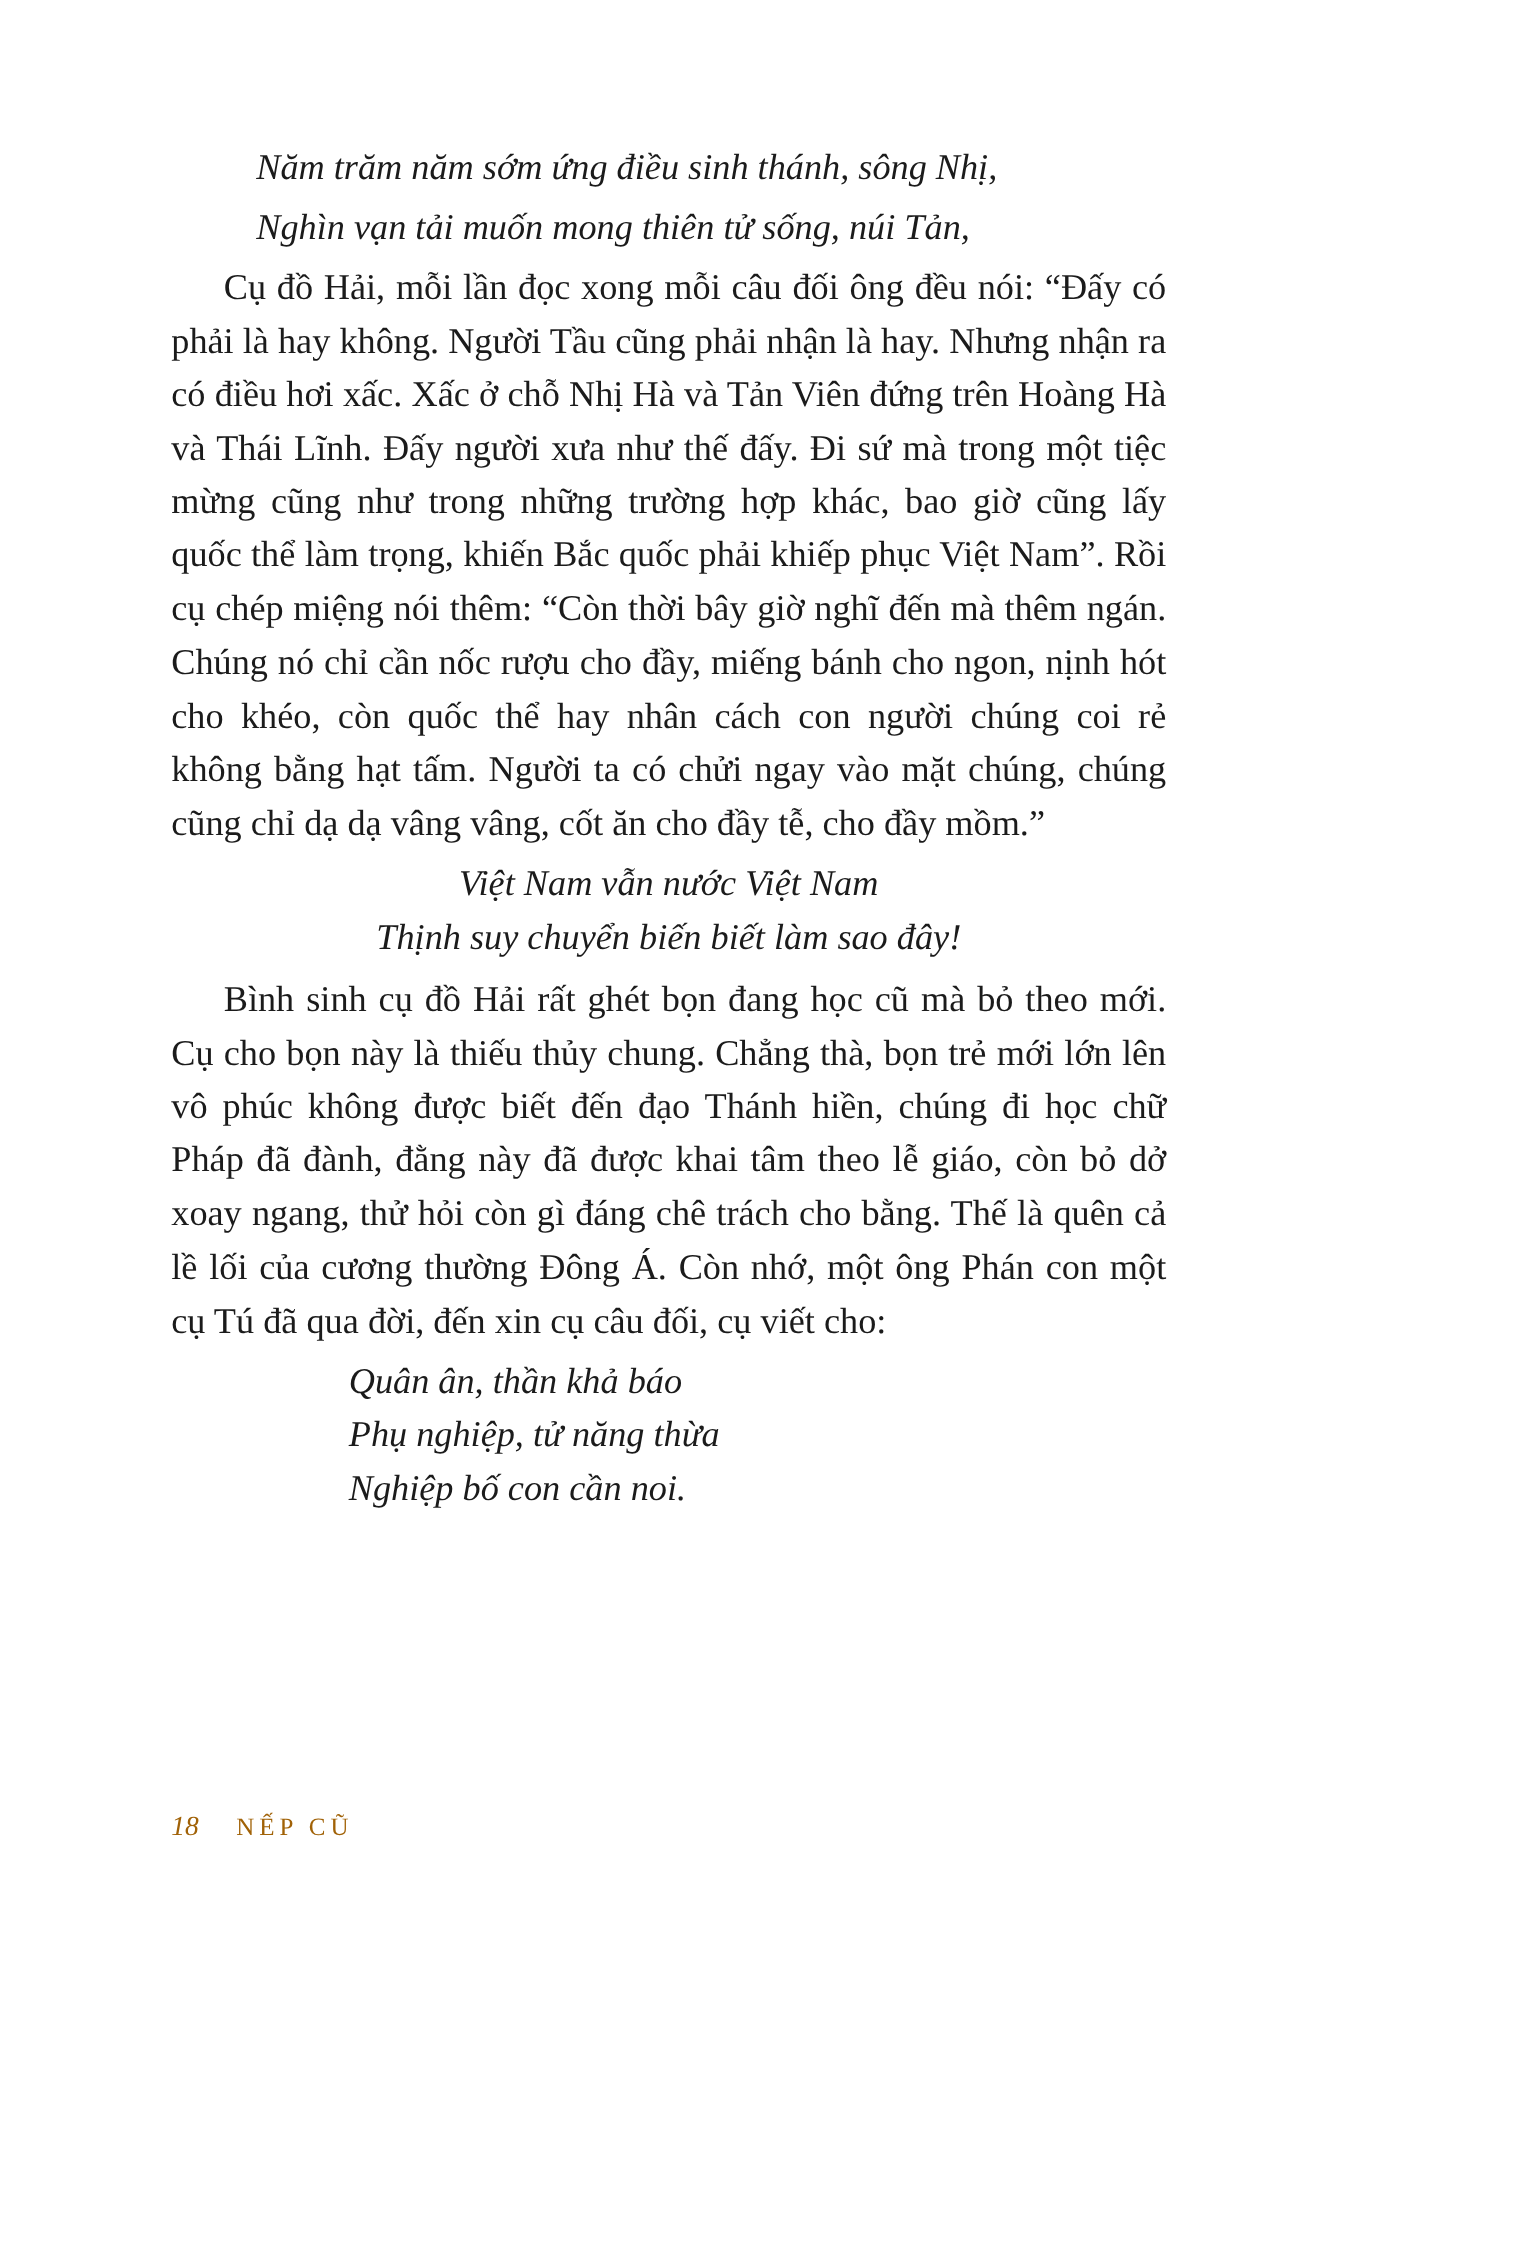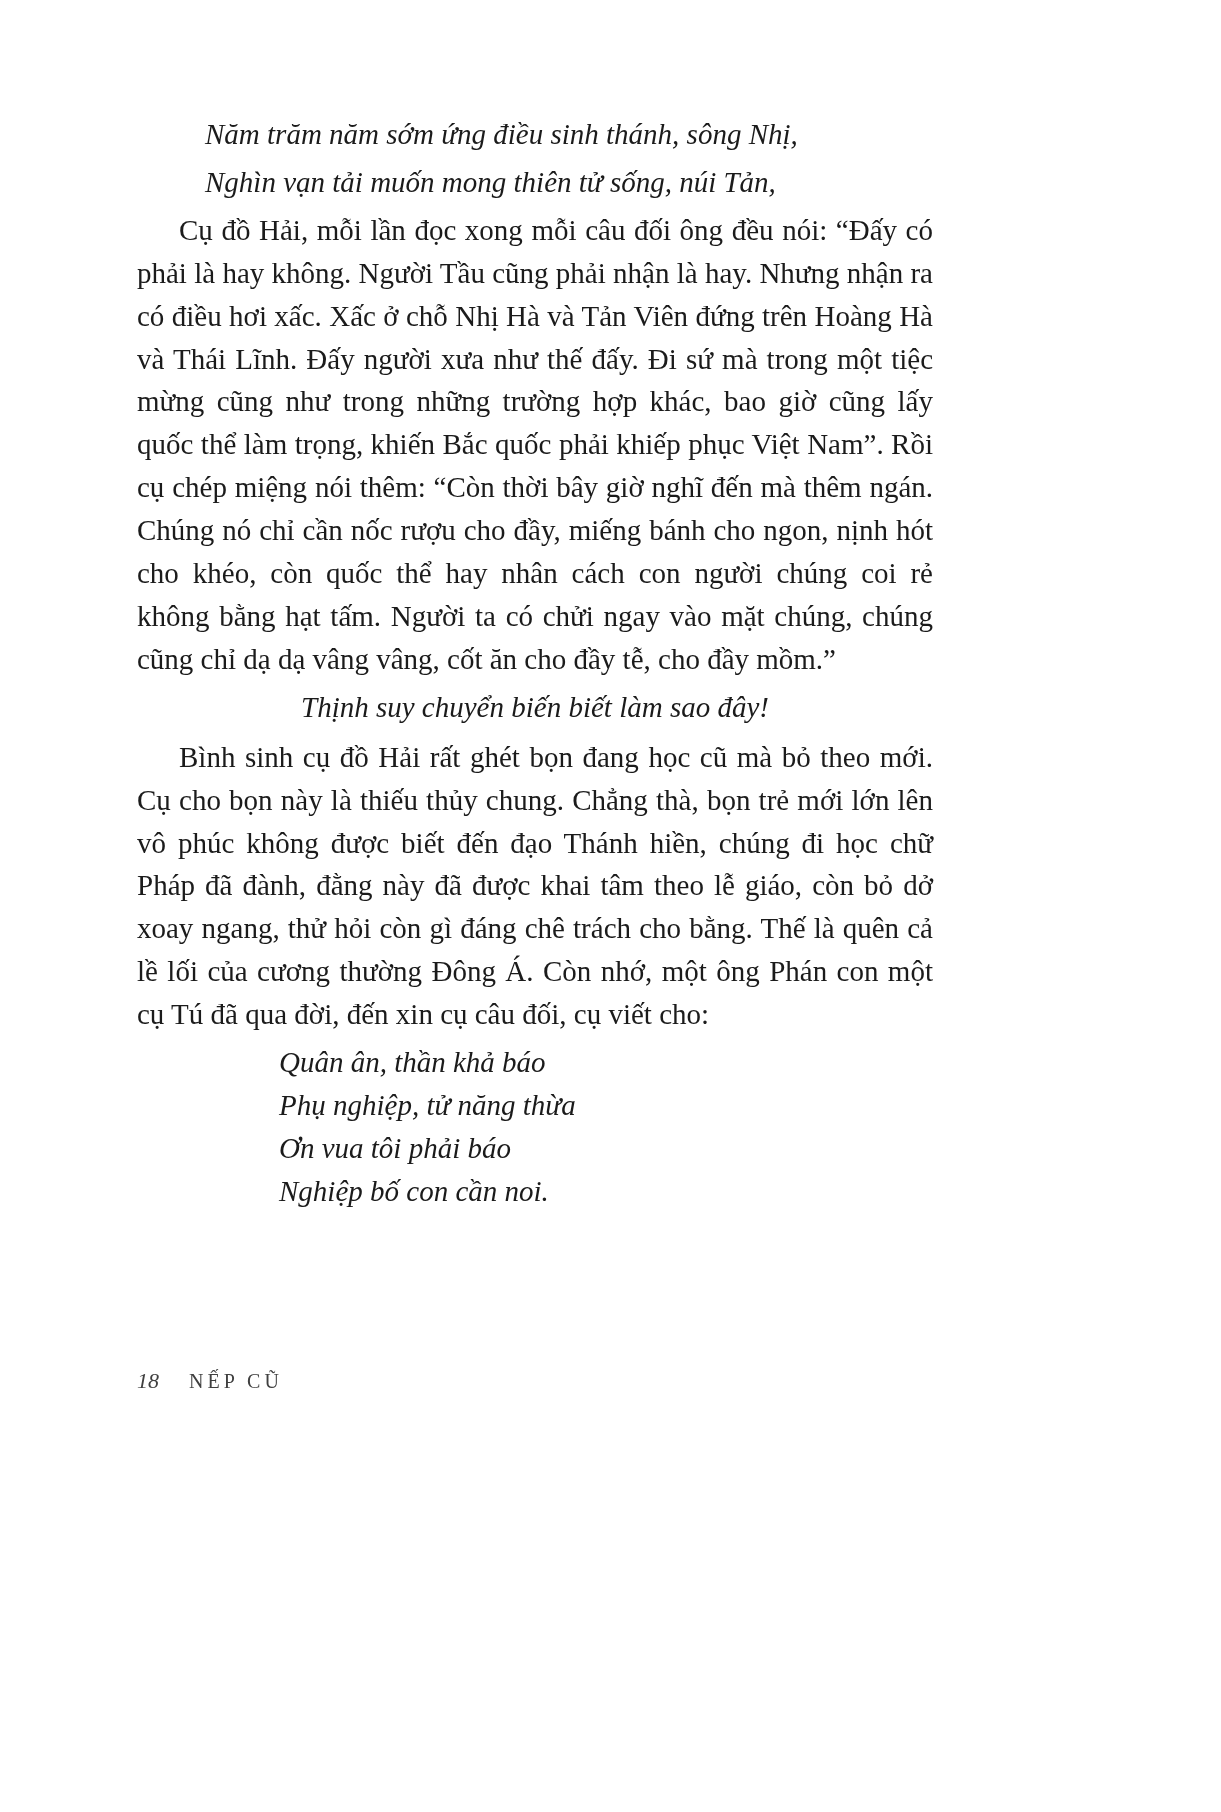--- a/index.html
+++ b/index.html
@@ -40,23 +40,23 @@
     text-align: center;
     margin: 5px 0 7px 0;
   }
   .verse-indent {
     font-style: italic;
     margin: 5px 0 7px 142px;
   }
   .footer {
     position: absolute;
     left: 137px;
-    top: 1368px;
+    top: 1448px;
     font-size: 22px;
-    color: #404040;
+    color: #a16207;
     display: flex;
     align-items: baseline;
   }
   .page-num {
     font-style: italic;
     margin-right: 30px;
   }
   .book-title {
     font-size: 20px;
     letter-spacing: 4px;
@@ -72,29 +72,29 @@
       <p>Năm trăm năm sớm ứng điều sinh thánh, sông Nhị,</p>
     </div>
 
     <div class="verse">
       <p>Nghìn vạn tải muốn mong thiên tử sống, núi Tản,</p>
     </div>
 
     <p class="para">Cụ đồ Hải, mỗi lần đọc xong mỗi câu đối ông đều nói: “Đấy có phải là hay không. Người Tầu cũng phải nhận là hay. Nhưng nhận ra có điều hơi xấc. Xấc ở chỗ Nhị Hà và Tản Viên đứng trên Hoàng Hà và Thái Lĩnh. Đấy người xưa như thế đấy. Đi sứ mà trong một tiệc mừng cũng như trong những trường hợp khác, bao giờ cũng lấy quốc thể làm trọng, khiến Bắc quốc phải khiếp phục Việt Nam”. Rồi cụ chép miệng nói thêm: “Còn thời bây giờ nghĩ đến mà thêm ngán. Chúng nó chỉ cần nốc rượu cho đầy, miếng bánh cho ngon, nịnh hót cho khéo, còn quốc thể hay nhân cách con người chúng coi rẻ không bằng hạt tấm. Người ta có chửi ngay vào mặt chúng, chúng cũng chỉ dạ dạ vâng vâng, cốt ăn cho đầy tễ, cho đầy mồm.”</p>
 
     <div class="verse-center">
+      <p>Việt Nam vẫn nước Việt Nam</p>
       <p>Thịnh suy chuyển biến biết làm sao đây!</p>
     </div>
 
     <p class="para">Bình sinh cụ đồ Hải rất ghét bọn đang học cũ mà bỏ theo mới. Cụ cho bọn này là thiếu thủy chung. Chẳng thà, bọn trẻ mới lớn lên vô phúc không được biết đến đạo Thánh hiền, chúng đi học chữ Pháp đã đành, đằng này đã được khai tâm theo lễ giáo, còn bỏ dở xoay ngang, thử hỏi còn gì đáng chê trách cho bằng. Thế là quên cả lề lối của cương thường Đông Á. Còn nhớ, một ông Phán con một cụ Tú đã qua đời, đến xin cụ câu đối, cụ viết cho:</p>
 
     <div class="verse-indent">
       <p>Quân ân, thần khả báo</p>
       <p>Phụ nghiệp, tử năng thừa</p>
-      <p>Ơn vua tôi phải báo</p>
       <p>Nghiệp bố con cần noi.</p>
     </div>
 
 
   </div>
 
   <div class="footer">
     <span class="page-num">18</span>
     <span class="book-title">NẾP CŨ</span>
   </div>

